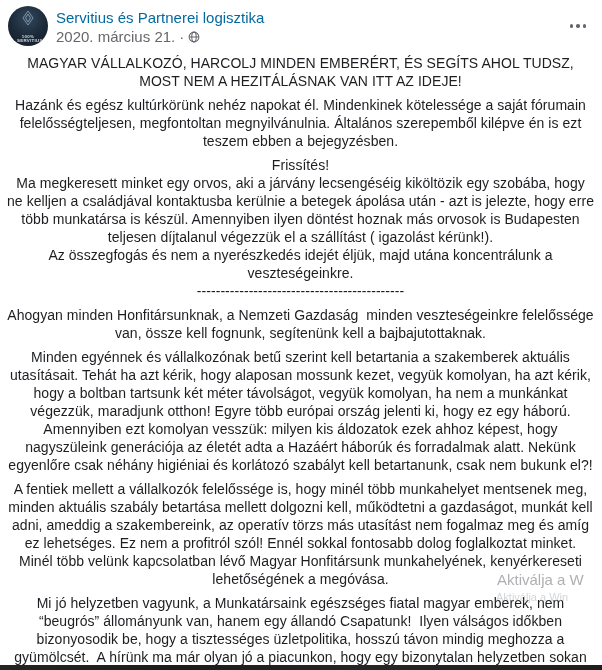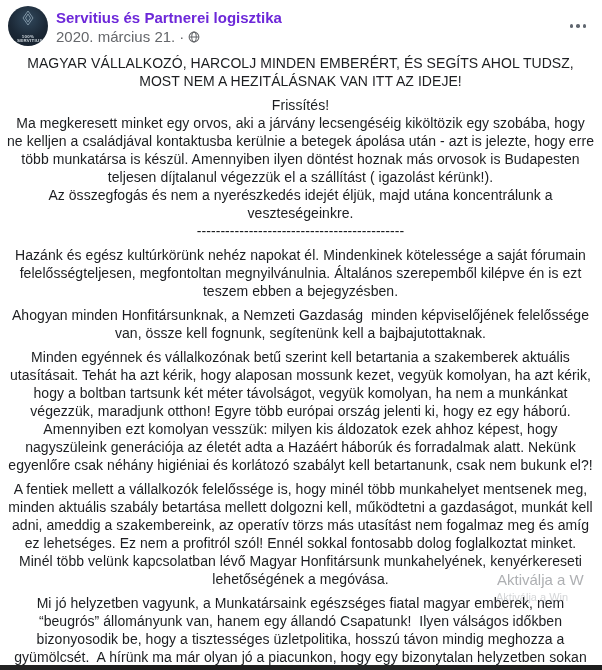--- a/index.html
+++ b/index.html
@@ -42,22 +42,22 @@
     font-weight: bold;
     font-size: 8px; line-height: 8px;
     transform: scale(0.55);
     transform-origin: 50% 100%;
     letter-spacing: 0.5px;
     white-space: nowrap;
   }
   .avatar-text span { display: block; }
   .header-meta { margin-left: 8px; padding-top: 2px; }
   .page-name {
-    font-size: 15px; font-weight: 700;
-    color: #6d28d9; line-height: 19px;
+    font-size: 15px; font-weight: 400;
+    color: #0369a1; line-height: 19px;
     cursor: pointer;
   }
   .sub {
     display: flex; align-items: center; gap: 4px;
     color: #65676b; font-size: 15px; line-height: 17px;
     margin-top: 1px;
   }
   .sub .timestamp { cursor: pointer; }
   .sub .sep { color: #65676b; }
   .globe { width: 12px; height: 12px; display: block; margin-top: 1px; }
@@ -148,26 +148,26 @@
 
     <div class="menu-btn" title="">
       <span class="d"></span>
       <span class="d"></span>
       <span class="d"></span>
     </div>
   </div>
 
   <div class="post-text">
     <p>MAGYAR VÁLLALKOZÓ, HARCOLJ MINDEN EMBERÉRT, ÉS SEGÍTS AHOL TUDSZ, MOST NEM A HEZITÁLÁSNAK VAN ITT AZ IDEJE!</p>
+    <p>Hazánk és egész kultúrkörünk nehéz napokat él. Mindenkinek kötelessége a saját fórumain felelősségteljesen, megfontoltan megnyilvánulnia. Általános szerepemből kilépve én is ezt teszem ebben a bejegyzésben.</p>
     <p>Frissítés!
 Ma megkeresett minket egy orvos, aki a járvány lecsengéséig kiköltözik egy szobába, hogy ne kelljen a családjával kontaktusba kerülnie a betegek ápolása után - azt is jelezte, hogy erre több munkatársa is készül. Amennyiben ilyen döntést hoznak más orvosok is Budapesten teljesen díjtalanul végezzük el a szállítást ( igazolást kérünk!).
 Az összegfogás és nem a nyerészkedés idejét éljük, majd utána koncentrálunk a veszteségeinkre.
 --------------------------------------------</p>
-    <p>Hazánk és egész kultúrkörünk nehéz napokat él. Mindenkinek kötelessége a saját fórumain felelősségteljesen, megfontoltan megnyilvánulnia. Általános szerepemből kilépve én is ezt teszem ebben a bejegyzésben.</p>
-    <p>Ahogyan minden Honfitársunknak, a Nemzeti Gazdaság  minden képviselőjének felelőssége van, össze kell fognunk, segítenünk kell a bajbajutottaknak.</p>
+    <p>Ahogyan minden Honfitársunknak, a Nemzeti Gazdaság  minden veszteségeinkre felelőssége van, össze kell fognunk, segítenünk kell a bajbajutottaknak.</p>
     <p>Minden egyénnek és vállalkozónak betű szerint kell betartania a szakemberek aktuális utasításait. Tehát ha azt kérik, hogy alaposan mossunk kezet, vegyük komolyan, ha azt kérik, hogy a boltban tartsunk két méter távolságot, vegyük komolyan, ha nem a munkánkat végezzük, maradjunk otthon! Egyre több európai ország jelenti ki, hogy ez egy háború. Amennyiben ezt komolyan vesszük: milyen kis áldozatok ezek ahhoz képest, hogy nagyszüleink generációja az életét adta a Hazáért háborúk és forradalmak alatt. Nekünk egyenlőre csak néhány higiéniai és korlátozó szabályt kell betartanunk, csak nem bukunk el?!</p>
     <p>A fentiek mellett a vállalkozók felelőssége is, hogy minél több munkahelyet mentsenek meg, minden aktuális szabály betartása mellett dolgozni kell, működtetni a gazdaságot, munkát kell adni, ameddig a szakembereink, az operatív törzs más utasítást nem fogalmaz meg és amíg ez lehetséges. Ez nem a profitról szól! Ennél sokkal fontosabb dolog foglalkoztat minket. Minél több velünk kapcsolatban lévő Magyar Honfitársunk munkahelyének, kenyérkereseti lehetőségének a megóvása.</p>
     <p>Mi jó helyzetben vagyunk, a Munkatársaink egészséges fiatal magyar emberek, nem “beugrós” állományunk van, hanem egy állandó Csapatunk!  Ilyen válságos időkben bizonyosodik be, hogy a tisztességes üzletpolitika, hosszú távon mindig meghozza a gyümölcsét.  A hírünk ma már olyan jó a piacunkon, hogy egy bizonytalan helyzetben sokan fordulnak a mi megbízható szolgálatunkhoz. Ezt érezzük a napokban is, köszönjük szépen!</p>
   </div>
 
 </div>
 
 <div class="wm wm1">Aktiválja a W</div>
 <div class="wm wm2">Aktiválja a Win</div>
 

